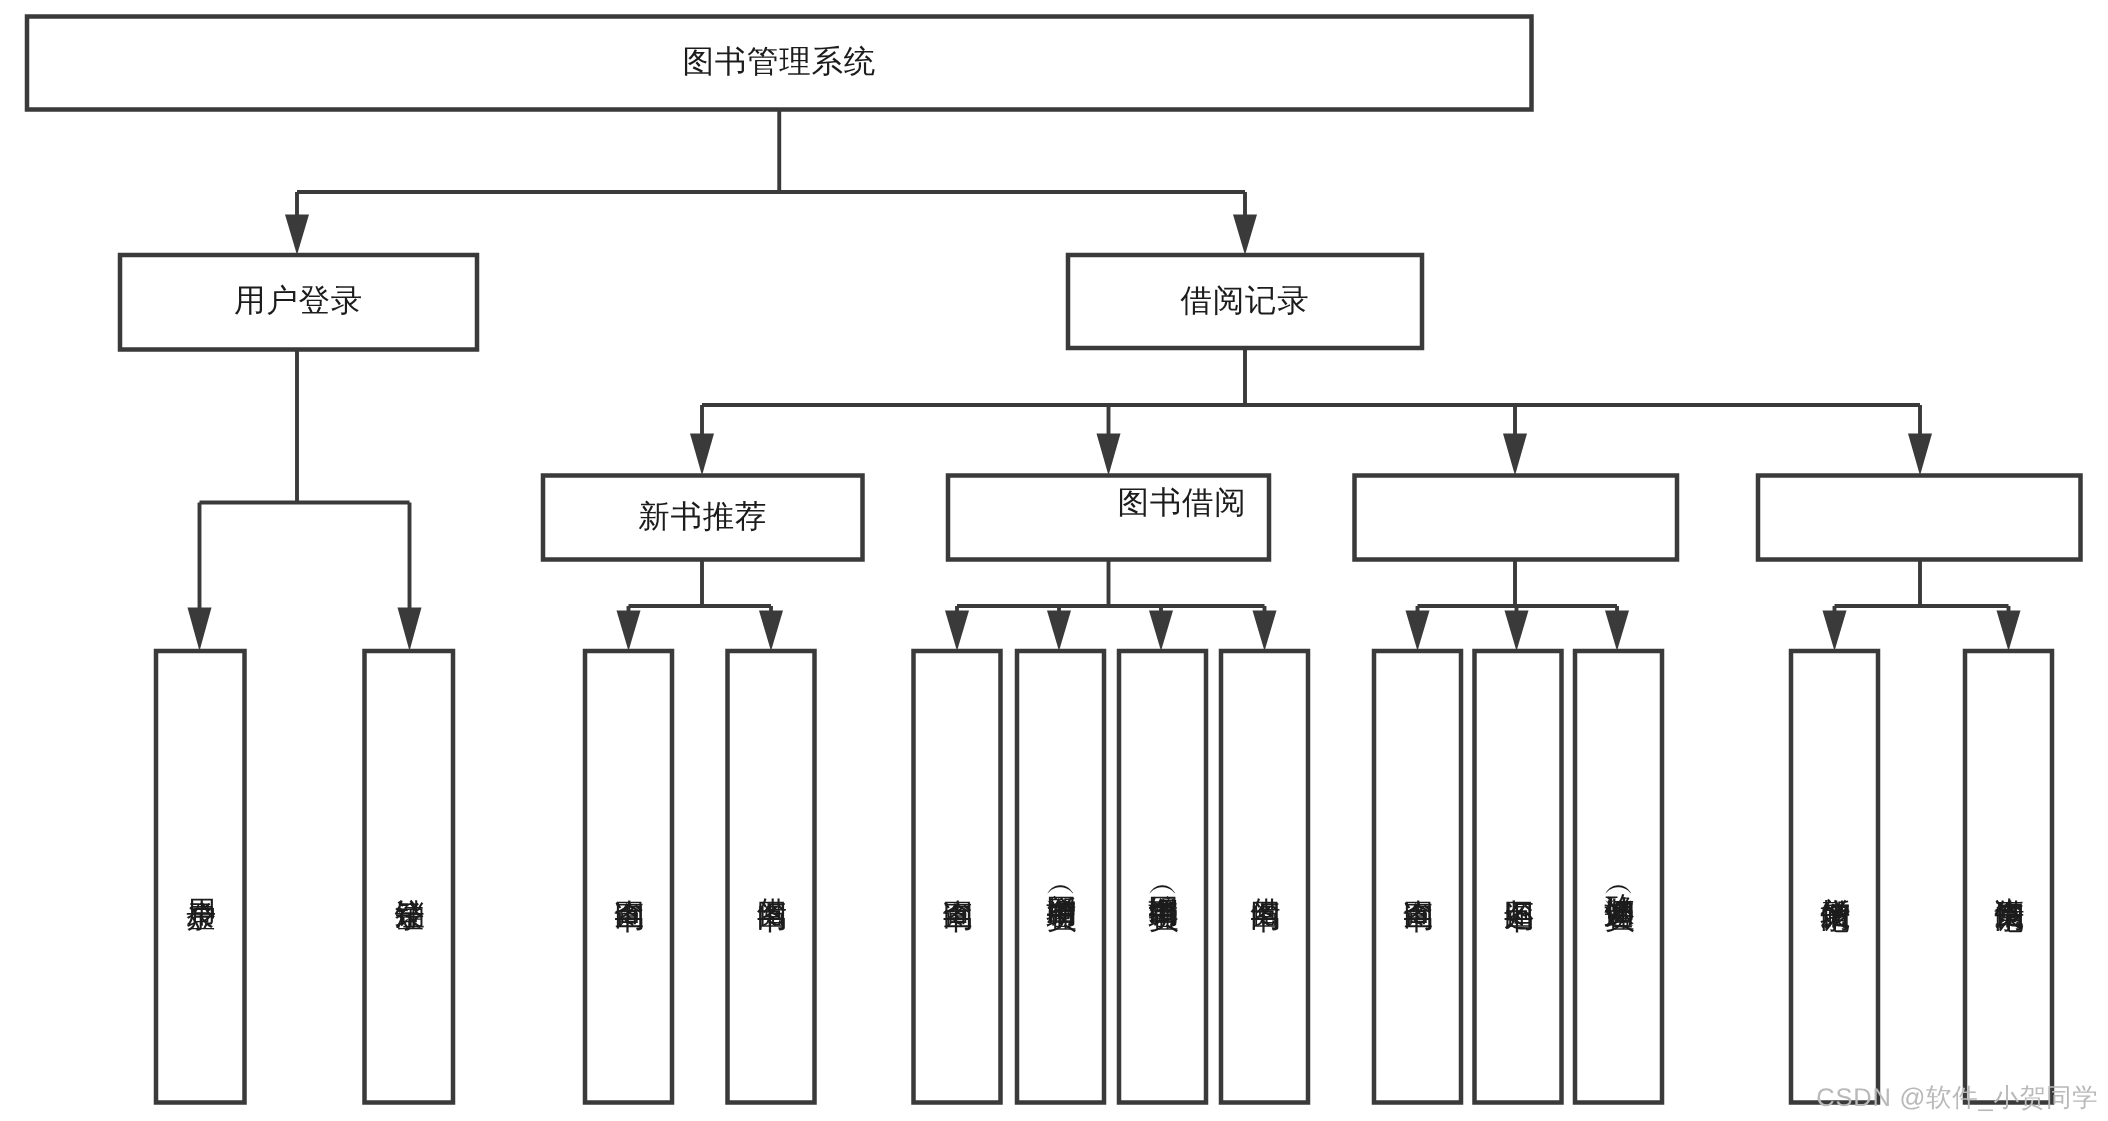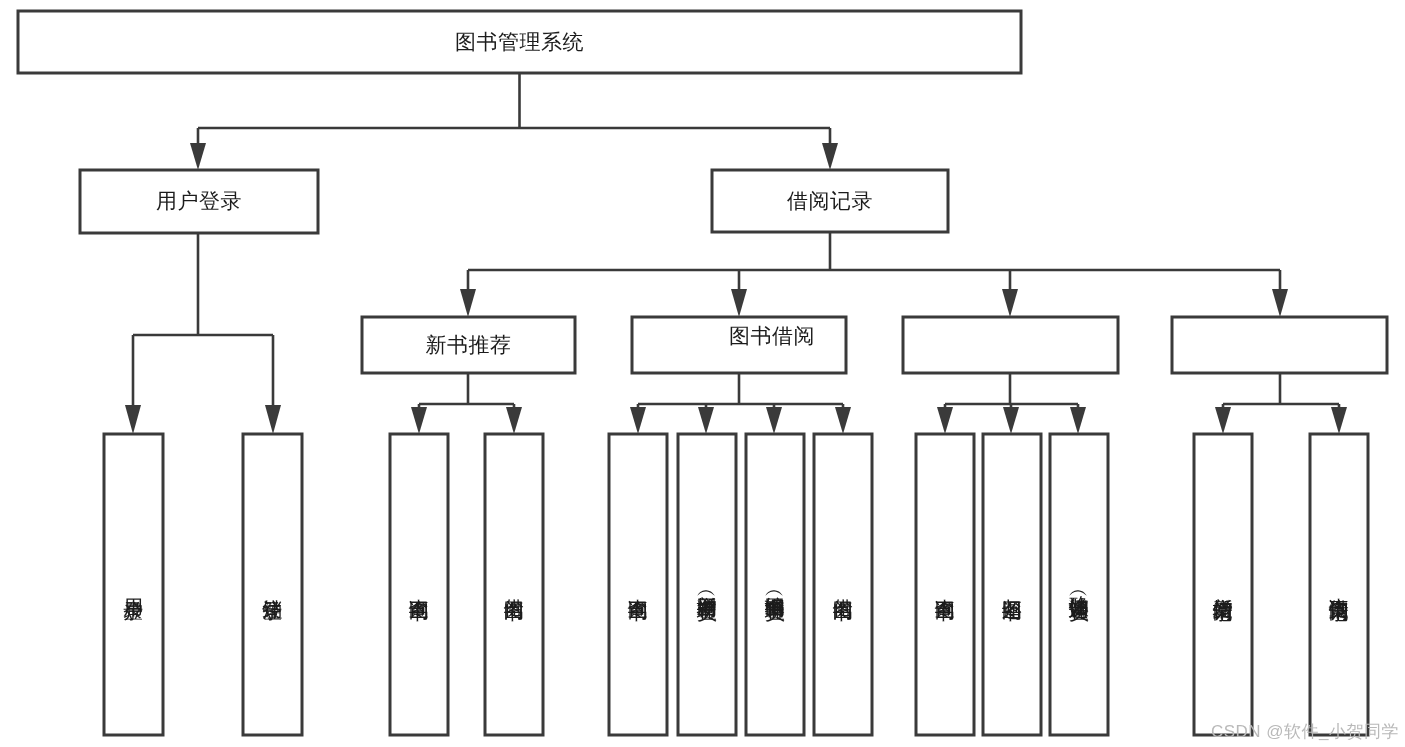--- a/index.html
+++ b/index.html
@@ -180,21 +180,21 @@
       <rect class="node-box" x="1310" y="434" width="58" height="301"></rect>
     </g>
   </svg>
 
   <div class="node-label-h" style="left:18px; top:11px; width:1003px; height:62px;">图书管理系统</div>
 
   <div class="node-label-h" style="left:80px; top:170px; width:238px; height:63px;">用户登录</div>
   <div class="node-label-h" style="left:712px; top:170px; width:236px; height:62px;">借阅记录</div>
 
   <div class="node-label-h" style="left:362px; top:317px; width:213px; height:56px;">新书推荐</div>
-  <div class="node-label-h" style="left:640px; top:317px; width:214px; height:39px;padding-left:25px;">图书借阅</div>
+  <div class="node-label-h" style="left:656px; top:317px; width:214px; height:39px;padding-left:25px;">图书借阅</div>
 
   <div class="node-label-v" style="left:104px; top:434px; width:59px; height:301px;">用户登录</div>
   <div class="node-label-v" style="left:243px; top:434px; width:59px; height:301px;">注销登录</div>
 
   <div class="node-label-v" style="left:390px; top:434px; width:58px; height:301px;">查询图书</div>
   <div class="node-label-v" style="left:485px; top:434px; width:58px; height:301px;">借阅图书</div>
 
   <div class="node-label-v" style="left:609px; top:434px; width:58px; height:301px;">查询图书</div>
   <div class="node-label-v" style="left:678px; top:434px; width:58px; height:301px;">新增图书（管理员）</div>
   <div class="node-label-v" style="left:746px; top:434px; width:58px; height:301px;">编辑图书（管理员）</div>

